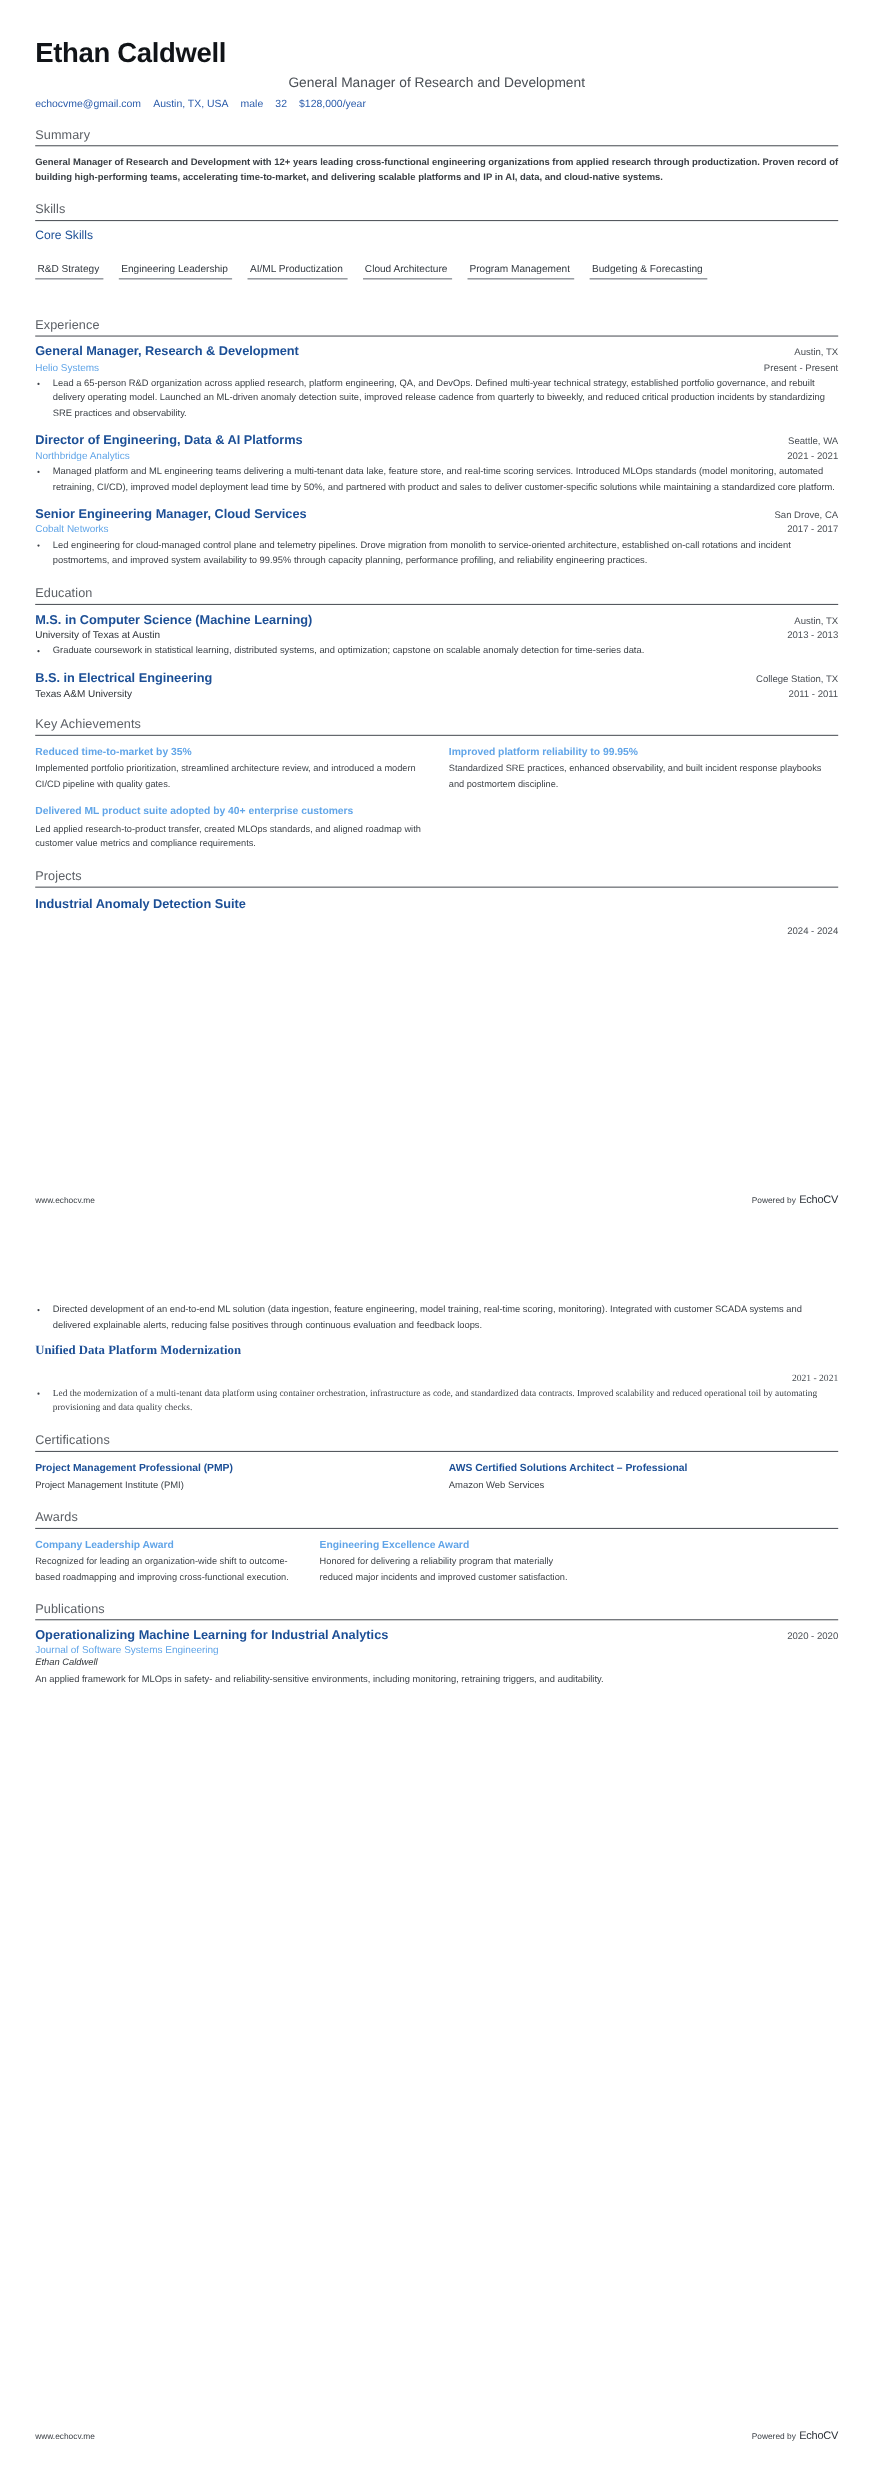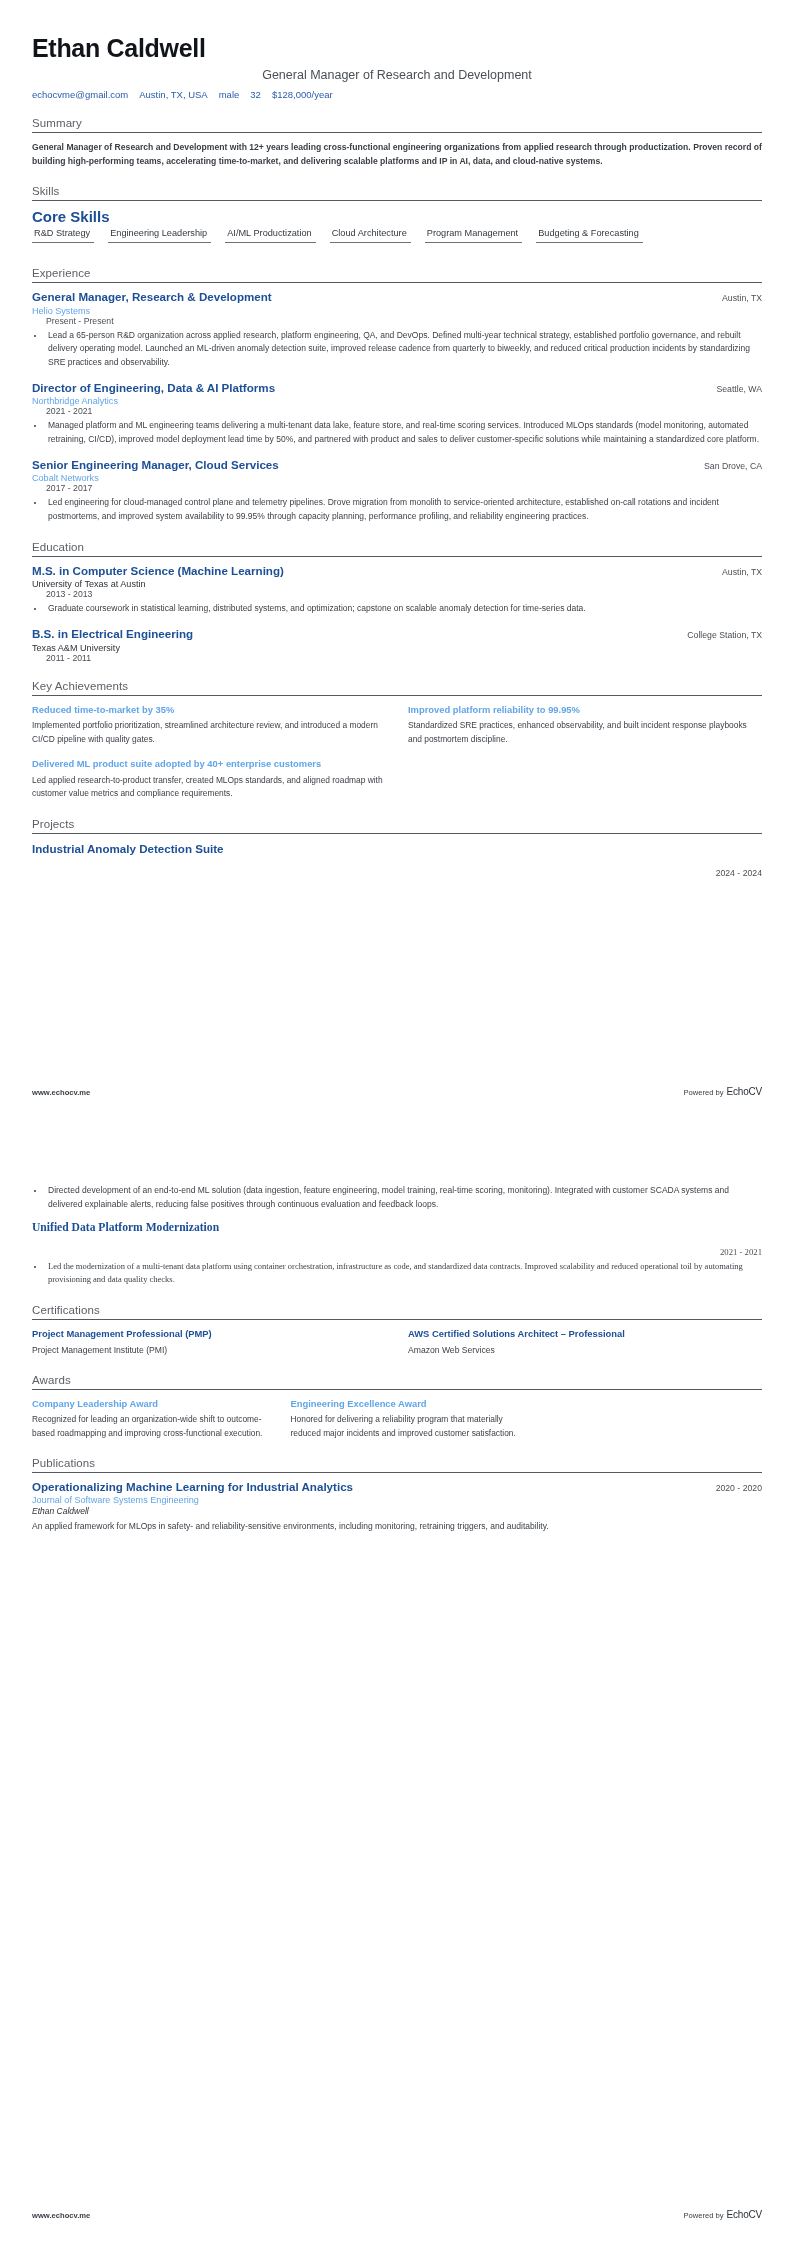--- a/index.html
+++ b/index.html
@@ -65,36 +65,36 @@
   .body-text {
     font-size: 8.6px;
     line-height: 1.65;
     color: #3a3f45;
     text-align: left;
     font-weight: bold;
   }
 
   
   .skill-group-name {
-    font-size: 15px;
-    font-weight: bold;
+    font-size: 11px;
+    font-weight: normal;
     color: #1c4f96;
-    margin-bottom: 0;
+    margin-bottom: 16px;
   }
   .skills-wrap {
     display: flex;
     flex-wrap: wrap;
     gap: 0px 14px;
   }
   .skill-chip {
     font-size: 9.2px;
     color: #333940;
     padding: 3px 4px 4px 2px;
     border-bottom: 1px solid #6d727a;
-    margin-bottom: 7px;
+    margin-bottom: 19px;
     white-space: nowrap;
   }
 
   
   .entry { margin-bottom: 11px; }
   .entry:last-child { margin-bottom: 0; }
   .entry-head {
     display: flex;
     justify-content: space-between;
     align-items: baseline;
@@ -110,21 +110,20 @@
     color: #4a4f55;
     text-align: right;
     white-space: nowrap;
     padding-left: 14px;
   }
   .entry-sub-row {
     display: flex;
     justify-content: space-between;
     align-items: baseline;
     margin-top: 1px;
-    flex-direction: column;
   }
   .entry-org {
     font-size: 9.1px;
     color: #61a5e8;
     font-weight: 400;
   }
   .entry-org.plain { color: #2e3338; }
   .entry-date {
     font-size: 8.7px;
     color: #4a4f55;
@@ -205,21 +204,20 @@
     left: 32px;
     right: 32px;
     bottom: 26px;
     display: flex;
     justify-content: space-between;
     align-items: baseline;
   }
   .footer-left {
     font-size: 7.6px;
     color: #3a3f45;
-    font-weight: bold;
   }
   .footer-right {
     font-size: 7.6px;
     color: #3a3f45;
     display: flex;
     align-items: baseline;
     gap: 3px;
   }
   .footer-brand {
     font-size: 10px;

